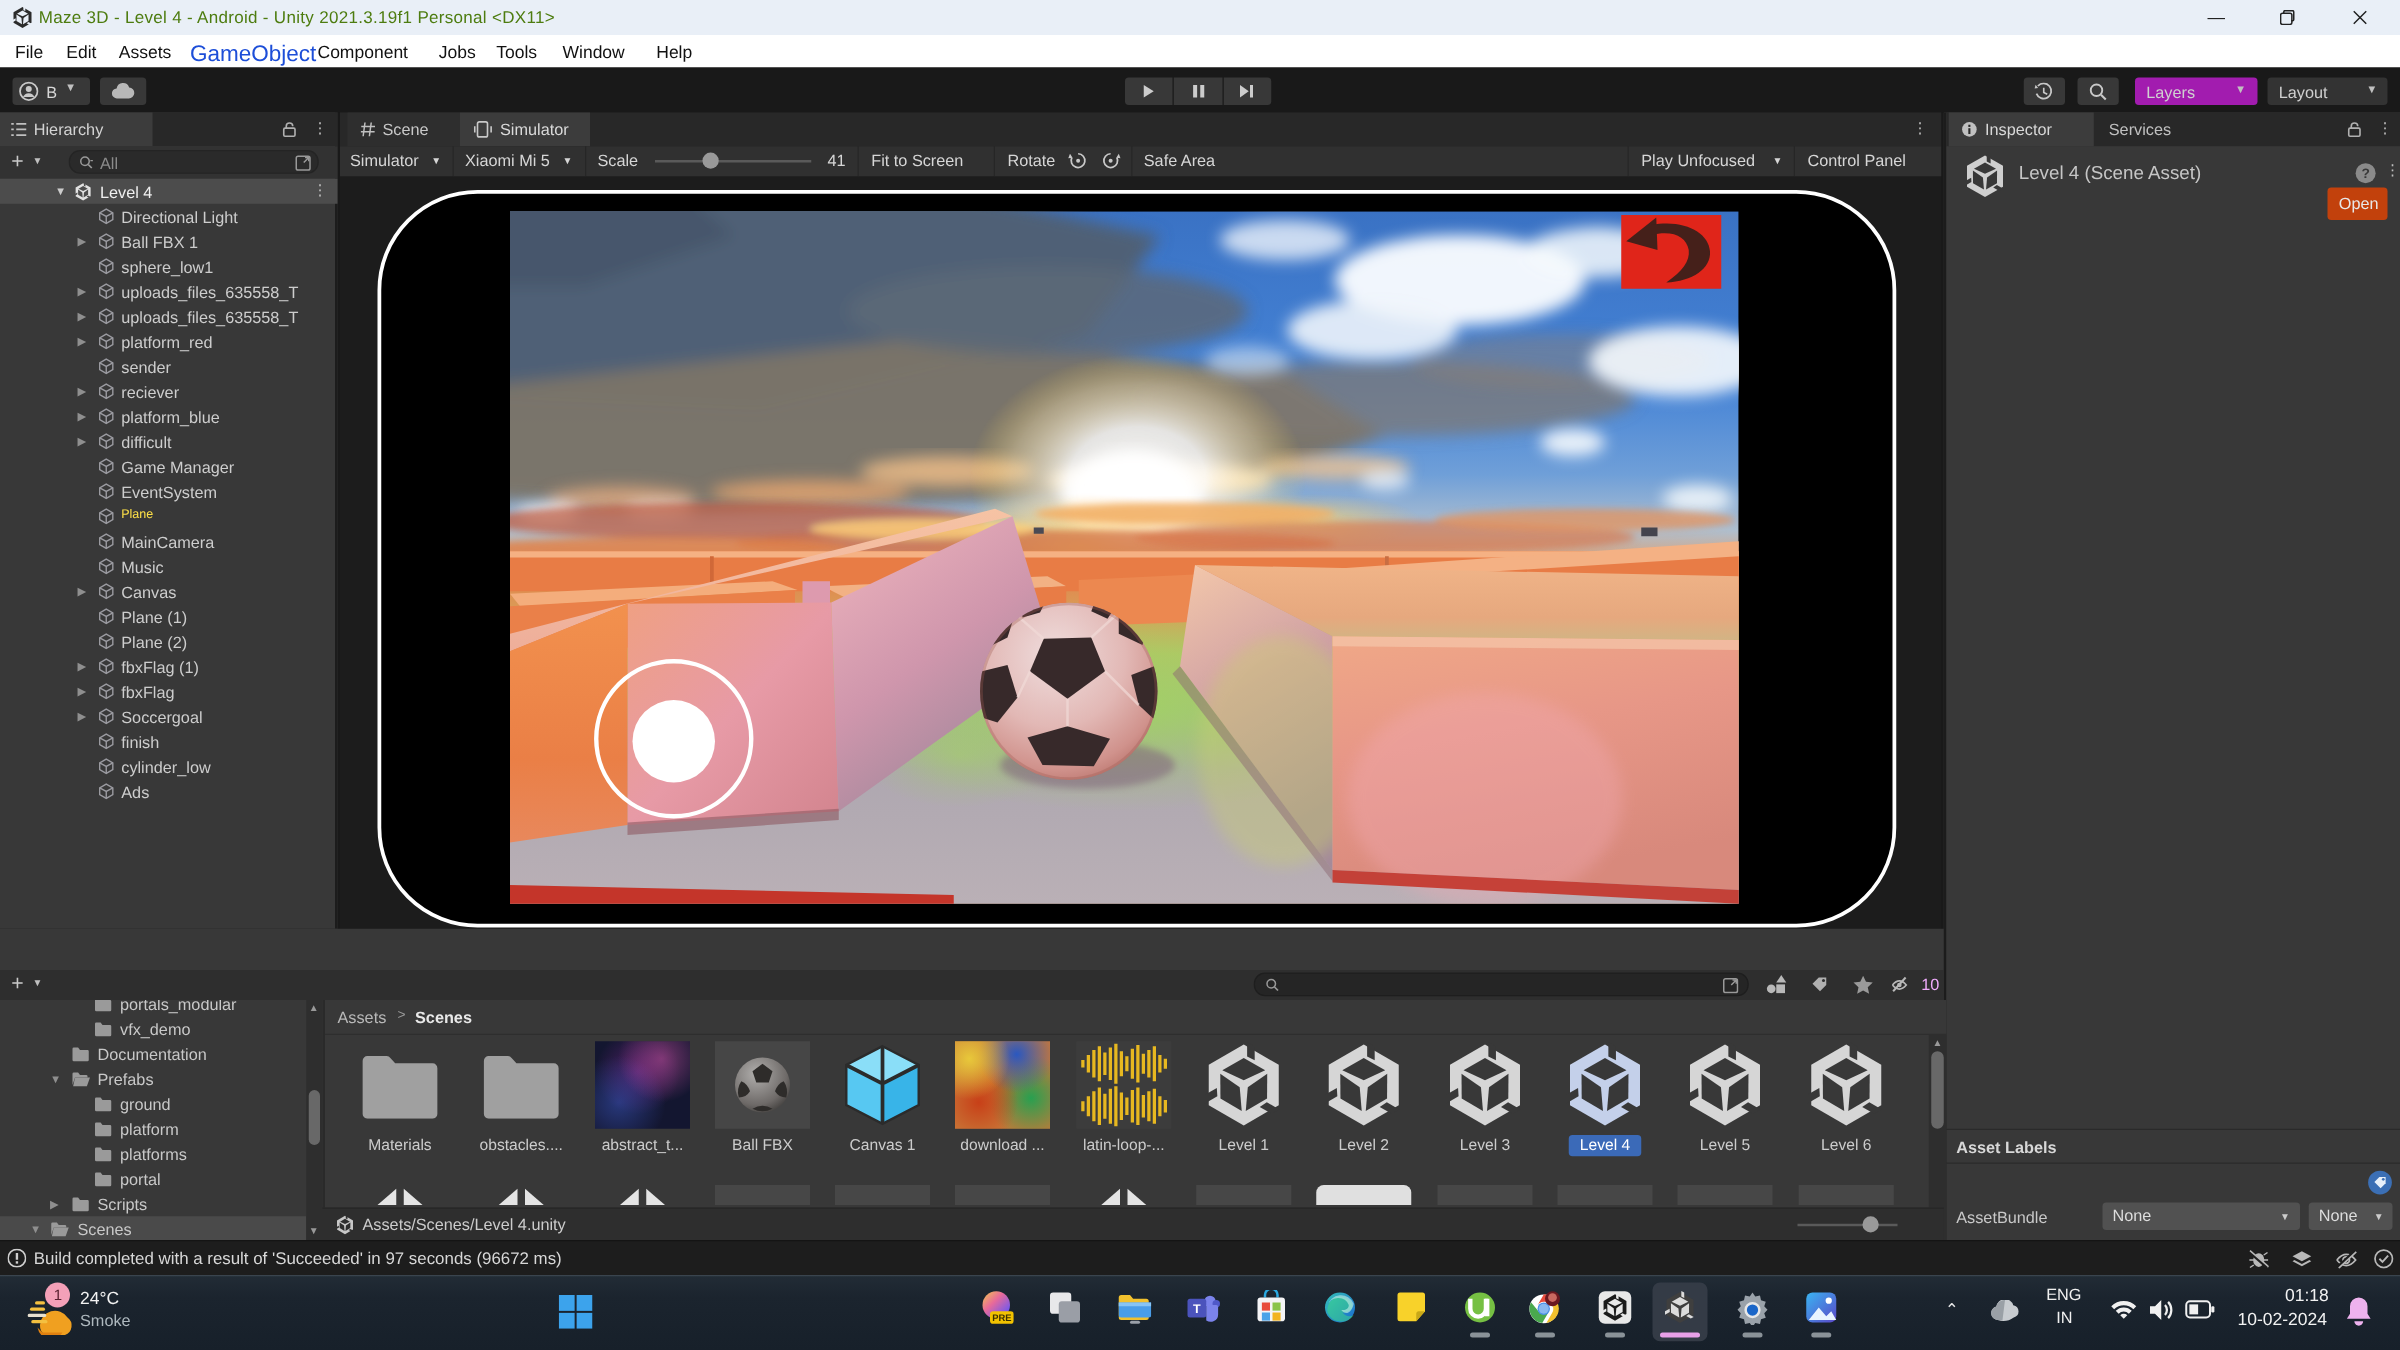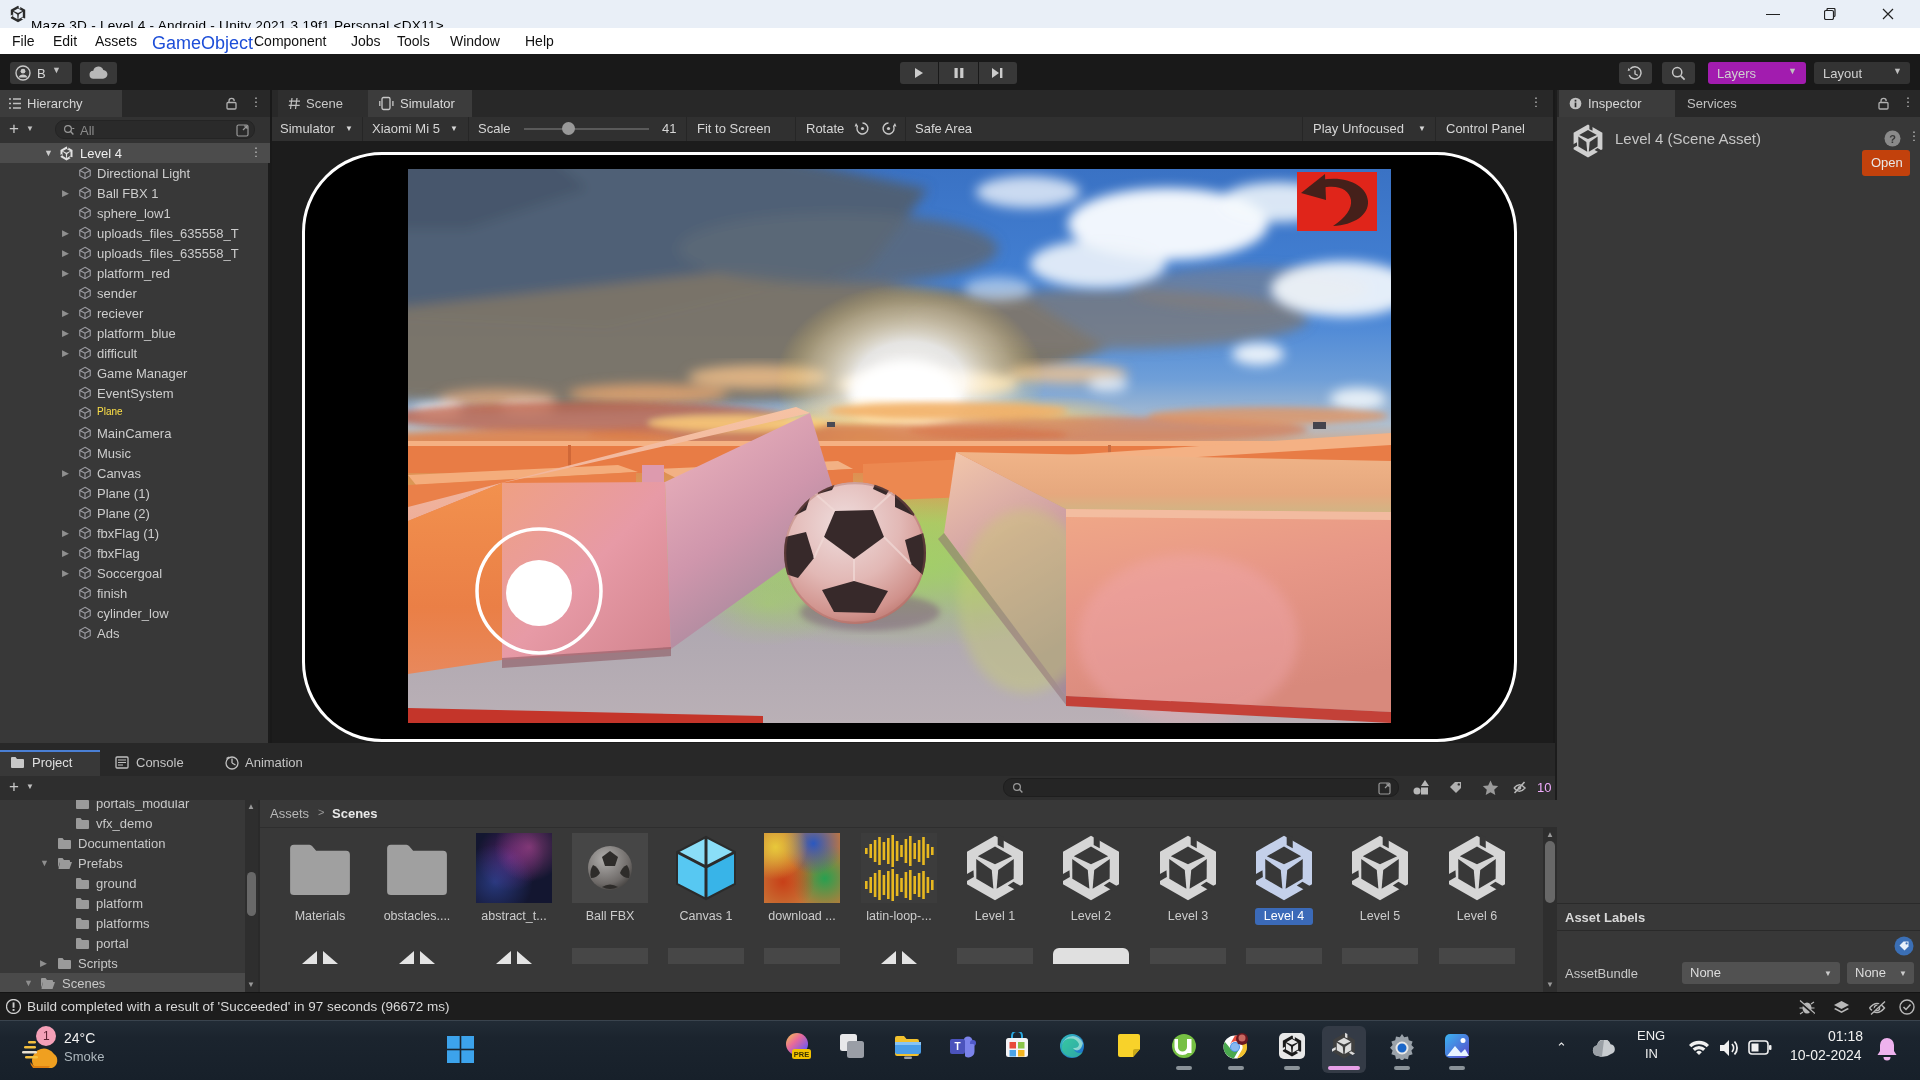--- a/index.html
+++ b/index.html
@@ -13,21 +13,21 @@
 <div class="abs" style="left:0;top:0;width:1920px;height:28px;background:#e9eff7">
   <svg class="abs" style="left:9px;top:5px" width="18" height="18" viewBox="-2 -2 104 104">
       <polygon points="50.0,2.0 91.6,26.0 91.6,74.0 50.0,98.0 8.4,74.0 8.4,26.0" fill="#2b2b2b"></polygon>
       <polygon points="50.0,18.0 75.5,32.5 50.0,44.5 24.5,32.5" fill="#e9eff7"></polygon>
       <polygon points="54.0,-1.0 63.0,4.2 63.0,20.5 54.0,16.0" fill="#e9eff7"></polygon>
       <polygon points="77.7,66.0 52.4,80.8 54.8,52.8 77.9,36.7" fill="#e9eff7"></polygon>
       <polygon points="92.2,79.0 83.2,84.2 69.0,76.0 77.4,70.5" fill="#e9eff7"></polygon>
       <polygon points="22.3,66.0 22.1,36.7 45.2,52.8 47.6,80.8" fill="#e9eff7"></polygon>
       <polygon points="3.8,72.0 3.8,61.6 18.0,53.5 18.6,63.5" fill="#e9eff7"></polygon>
     </svg>
-  <span class="tx" style="left:31px;top:18px;font-size:13.6px;letter-spacing:0.25px;color:#000000">Maze 3D - Level 4 - Android - Unity 2021.3.19f1 Personal &lt;DX11&gt;</span>
+  <span class="tx" style="left:31px;top:6px;font-size:13.6px;letter-spacing:0.25px;color:#4d7c0f">Maze 3D - Level 4 - Android - Unity 2021.3.19f1 Personal &lt;DX11&gt;</span>
   <span class="tx" style="left:1766px;top:5px;font-size:14px;color:#222">—</span>
   <svg class="abs" style="left:1824px;top:8px" width="12" height="12" viewBox="0 0 12 12">
       <rect x="0.5" y="2.5" width="9" height="9" rx="1.5" fill="none" stroke="#222" stroke-width="1.2"></rect>
       <path d="M3 2.5 V1.5 a1 1 0 0 1 1-1 h6 a1 1 0 0 1 1 1 v6 a1 1 0 0 1 -1 1 h-1" fill="none" stroke="#222" stroke-width="1.2"></path>
     </svg>
   <svg class="abs" style="left:1882px;top:8px" width="12" height="12" viewBox="0 0 12 12">
       <path d="M1 1 L11 11 M11 1 L1 11" stroke="#222" stroke-width="1.2"></path>
     </svg>
 </div>
 
@@ -624,38 +624,20 @@
     <span class="tx" style="left:8px;top:3px;font-size:13px;color:#dddddd">None</span>
     <span class="tx" style="left:142px;top:7px;font-size:8px;color:#cccccc">▼</span>
   </div>
   <div class="abs" style="left:290px;top:872px;width:67px;height:22px;background:#515151;border-radius:3px">
     <span class="tx" style="left:8px;top:3px;font-size:13px;color:#dddddd">None</span>
     <span class="tx" style="left:52px;top:7px;font-size:8px;color:#cccccc">▼</span>
   </div>
 </div>
 
 <div class="abs" style="left:0;top:743px;width:1555px;height:249px;background:#383838">
-  <div class="abs" style="left:0;top:0;width:1555px;height:33px;background:#282828">
-    <div class="abs" style="left:0;top:7px;width:100px;height:26px;background:#383838;border-top:2px solid #4a7fd4"></div>
-    <svg class="abs" style="left:10px;top:13px" width="15" height="13" viewBox="0 0 15 13">
-        <path d="M1 2 a1 1 0 0 1 1-1 h3.5 l1.5 2 h6 a1 1 0 0 1 1 1 v7 a1 1 0 0 1 -1 1 h-11 a1 1 0 0 1 -1-1 z" fill="#c8c8c8"></path>
-      </svg>
-    <span class="tx" style="left:32px;top:12px;font-size:13px;color:#e0e0e0">Project</span>
-    <svg class="abs" style="left:115px;top:13px" width="14" height="13" viewBox="0 0 14 13">
-        <rect x="1" y="1" width="12" height="11" rx="1" fill="none" stroke="#c0c0c0" stroke-width="1.3"></rect>
-        <path d="M3 4 h8 M3 6.5 h8 M3 9 h5" stroke="#c0c0c0" stroke-width="1.1"></path>
-      </svg>
-    <span class="tx" style="left:136px;top:12px;font-size:13px;color:#c4c4c4">Console</span>
-    <svg class="abs" style="left:225px;top:13px" width="14" height="14" viewBox="0 0 14 14">
-        <circle cx="7" cy="7" r="6" fill="none" stroke="#c0c0c0" stroke-width="1.3"></circle>
-        <path d="M7 7 L7 2.5 M7 7 L10.5 9" stroke="#c0c0c0" stroke-width="1.3"></path>
-        <path d="M1.5 2.5 L4 1" stroke="#c0c0c0" stroke-width="1.3"></path>
-      </svg>
-    <span class="tx" style="left:245px;top:12px;font-size:13px;color:#c4c4c4">Animation</span>
-  </div>
   <div class="abs" style="left:0;top:33px;width:1555px;height:24px;background:#2e2e2e">
     <span class="tx" style="left:9px;top:1px;font-size:17px;color:#c8c8c8">+</span>
     <span class="tx" style="left:26px;top:6px;font-size:8px;color:#c0c0c0">▼</span>
     <div class="abs" style="left:1003px;top:2px;width:396px;height:19px;background:#252525;border:1px solid #1e1e1e;border-radius:9px">
       <svg class="abs" style="left:8px;top:3px" width="12" height="12" viewBox="0 0 12 12">
           <circle cx="5" cy="5" r="3.4" fill="none" stroke="#999" stroke-width="1.2"></circle>
           <path d="M7.6 7.6 L10.4 10.4" stroke="#999" stroke-width="1.4"></path>
         </svg>
       <svg class="abs" style="left:374px;top:3px" width="13" height="13" viewBox="0 0 13 13">
           <rect x="1" y="1" width="11" height="11" rx="1.5" fill="none" stroke="#999" stroke-width="1.2"></rect>
@@ -932,20 +914,36 @@
 <div class="abs" style="left:986px;top:148px;width:76px;height:16px;background:#474747"></div>
 <div class="abs" style="left:1082px;top:148px;width:76px;height:16px;background:#474747"></div>
 <div class="abs" style="left:1179px;top:148px;width:76px;height:16px;background:#474747"></div>
       </div>
     <div class="abs" style="left:1283px;top:28px;width:14px;height:164px;background:#2e2e2e">
       <span class="tx" style="left:3px;top:2px;font-size:8px;color:#999">▲</span>
       <div class="abs" style="left:2px;top:13px;width:10px;height:62px;background:#686868;border-radius:5px"></div>
       <span class="tx" style="left:3px;top:152px;font-size:8px;color:#999">▼</span>
     </div>
   </div>
+  <div class="abs" style="left:258px;top:223px;width:1297px;height:26px;background:#2e2e2e;border-top:1px solid #262626">
+    <svg class="abs" style="left:10px;top:5px;" width="16" height="16" viewBox="-2 -2 104 104">
+        <g opacity="1.0">
+          <polygon points="50.0,2.0 91.6,26.0 91.6,74.0 50.0,98.0 8.4,74.0 8.4,26.0" fill="#c8c8c8"></polygon>
+          <polygon points="50.0,18.0 75.5,32.5 50.0,44.5 24.5,32.5" fill="#2e2e2e"></polygon>
+          <polygon points="54.0,-1.0 63.0,4.2 63.0,20.5 54.0,16.0" fill="#2e2e2e"></polygon>
+          <polygon points="77.7,66.0 52.4,80.8 54.8,52.8 77.9,36.7" fill="#2e2e2e"></polygon>
+          <polygon points="92.2,79.0 83.2,84.2 69.0,76.0 77.4,70.5" fill="#2e2e2e"></polygon>
+          <polygon points="22.3,66.0 22.1,36.7 45.2,52.8 47.6,80.8" fill="#2e2e2e"></polygon>
+          <polygon points="3.8,72.0 3.8,61.6 18.0,53.5 18.6,63.5" fill="#2e2e2e"></polygon>
+        </g>
+      </svg>
+    <span class="tx" style="left:32px;top:5px;font-size:13px;color:#cccccc">Assets/Scenes/Level 4.unity</span>
+    <div class="abs" style="left:1180px;top:12px;width:80px;height:2px;background:#5a5a5a"></div>
+    <div class="abs" style="left:1232px;top:6px;width:13px;height:13px;border-radius:50%;background:#999"></div>
+  </div>
 </div>
 
 <div class="abs" style="left:0;top:992px;width:1920px;height:28px;background:#1d1d1d;border-top:1px solid #141414">
   <svg class="abs" style="left:6px;top:6px" width="15" height="15" viewBox="0 0 15 15">
       <circle cx="7.5" cy="7.5" r="7" fill="none" stroke="#cfcfcf" stroke-width="1.3"></circle>
       <rect x="6.6" y="3.4" width="1.9" height="5.4" fill="#cfcfcf"></rect>
       <rect x="6.6" y="10" width="1.9" height="1.9" fill="#cfcfcf"></rect>
     </svg>
   <span class="tx" style="left:27px;top:6px;font-size:13.5px;color:#d8d8d8">Build completed with a result of 'Succeeded' in 97 seconds (96672 ms)</span>
   <svg class="abs" style="left:1798px;top:7px" width="17" height="15" viewBox="0 0 17 15">

